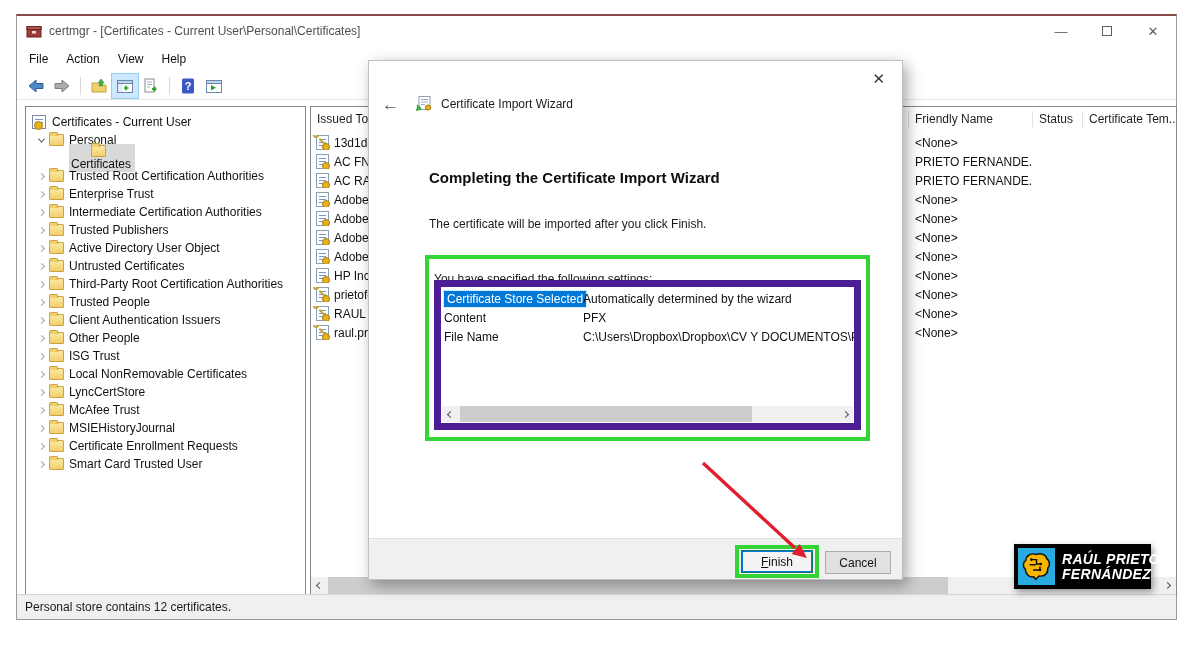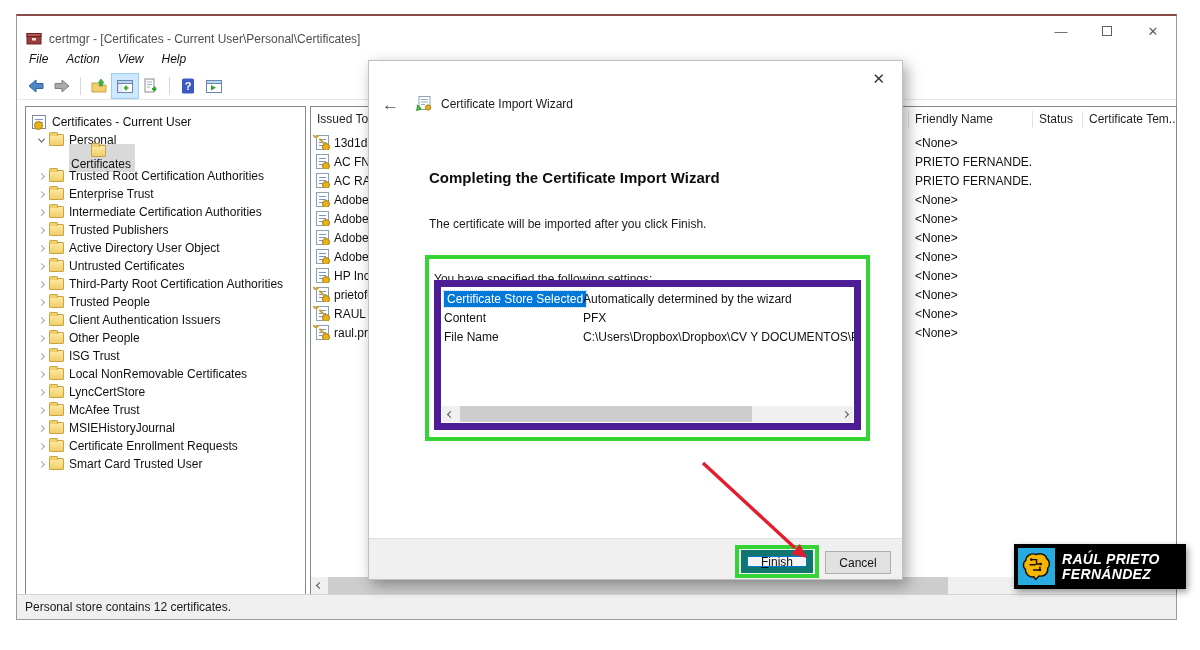--- a/index.html
+++ b/index.html
@@ -3,28 +3,28 @@
 <meta charset="utf-8">
 <style>
   * { margin:0; padding:0; box-sizing:border-box; }
   html,body { background:#fff; }
   #canvas { position:relative; width:1200px; height:650px; background:#fff;
             font-family:"Liberation Sans", sans-serif; overflow:hidden; }
 
   
   .window { position:absolute; left:16px; top:14px; width:1161px; height:606px;
             background:#fff; border:1px solid #9a9a9a; border-top:2px solid #8a4a4a; }
-  .titlebar { height:30px; display:flex; align-items:flex-end; padding-left:9px; position:relative; }
+  .titlebar { height:30px; display:flex; align-items:center; padding-left:9px; position:relative; }
   .title-text { font-size:12px; color:#4f4f4f; margin-left:7px; white-space:nowrap; }
   .win-controls { position:absolute; right:0; top:0; height:30px; display:flex; }
   .wc { width:46px; display:flex; align-items:center; justify-content:center; color:#5f5f5f; font-size:13px; }
   .wc .maxbox { width:10px; height:10px; border:1px solid #5f5f5f; display:block; }
 
   .menubar { height:26px; display:flex; align-items:center; padding-left:12px; font-size:12px; color:#111; }
-  .menu-item { padding:4px 10px 4px 0; margin-right:8px;font-style:italic; }
+  .menu-item { padding:4px 10px 4px 0; margin-right:8px; }
 
   .toolbar { height:28px; display:flex; align-items:center; padding-left:6px; border-bottom:1px solid #e6e6e6; }
   .tb { width:26px; height:24px; display:flex; align-items:center; justify-content:center; }
   .tb.hl { background:#cde8ff; outline:1px solid #98ccf0; }
   .tbsep { width:1px; height:18px; background:#d8d8d8; margin:0 5px; }
 
   
   .tree-panel { position:absolute; left:8px; top:90px; width:281px; height:489px;
                 border:1px solid #828790; background:#fff; padding-top:6px; overflow:hidden; }
   .titem { height:18px; display:flex; align-items:center; font-size:12px; color:#111; white-space:nowrap; }
@@ -91,31 +91,31 @@
   .sval { flex:1; white-space:nowrap; overflow:hidden; padding-left:1px; }
   .sb-scroll { position:absolute; left:1px; right:1px; bottom:1px; height:16px; background:#f0f0f0; }
   .sb-thumb { position:absolute; left:18px; top:0; width:292px; height:16px; background:#cdcdcd; }
   .sb-arrow { position:absolute; top:0; width:16px; height:16px; display:flex; align-items:center; justify-content:center; }
   .sb-arrow i { display:block; width:5px; height:5px; border-right:1.6px solid #505050; border-bottom:1.6px solid #505050; }
   .sb-arrow.l { left:0; } .sb-arrow.l i { transform:rotate(135deg); }
   .sb-arrow.r { right:0; } .sb-arrow.r i { transform:rotate(-45deg); }
   .dlg-footer { position:absolute; left:0; right:0; bottom:0; height:41px; background:#f0f0f0; border-top:1px solid #dfdfdf; }
   .green-finish { position:absolute; right:83px; top:6px; width:84px; height:33px; border:4px solid #35d435;
                   display:flex; align-items:center; justify-content:center; }
-  .btn-finish { width:72px; height:23px; background:#f3f3f3; border:6px solid #0f766e; box-shadow:inset 0 0 0 1px #0078d7;
+  .btn-finish { width:72px; height:23px; background:#f3f3f3; border:1px solid #0f766e; box-shadow:inset 0 0 0 1px #0078d7;
                 font-size:12px; color:#111; display:flex; align-items:center; justify-content:center; }
   .btn-finish span::first-letter { text-decoration:underline; }
   .btn-cancel { position:absolute; right:11px; top:12px; width:66px; height:23px; background:#e1e1e1;
                 border:1px solid #adadad; font-size:12px; color:#111; display:flex; align-items:center; justify-content:center; }
 
   
   .arrow-layer { position:absolute; left:0; top:0; width:1200px; height:650px; pointer-events:none; }
 
   
-  .logo { position:absolute; left:1014px; top:544px; width:172px; height:45px; background:#000;
+  .logo { position:absolute; left:1014px; top:544px; width:137px; height:45px; background:#000;
           display:flex; align-items:center; box-shadow:2px 3px 7px rgba(0,0,0,.4); }
   .logo-badge { width:37px; height:37px; background:#29abe2; margin-left:4px; flex:none;
                 display:flex; align-items:center; justify-content:center; }
   .logo-text { margin-left:7px; color:#fff; font-style:italic; font-weight:bold; font-size:14px;
                line-height:15px; letter-spacing:.3px; white-space:nowrap; }
 </style>
 </head>
 <body>
 
 <div id="canvas">

